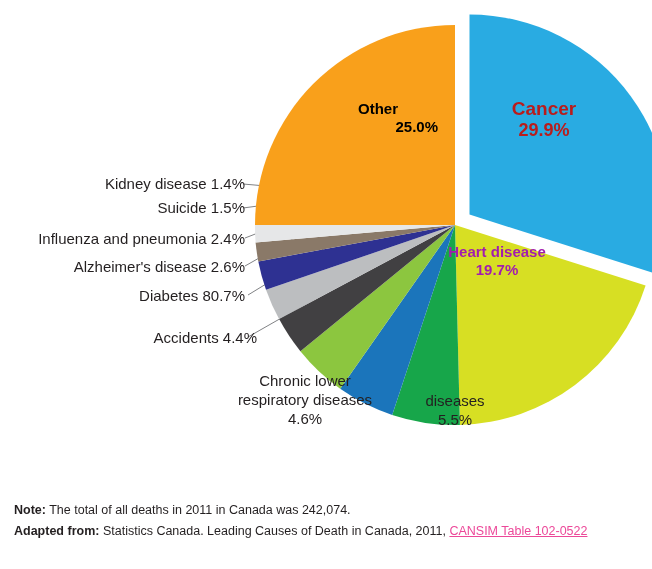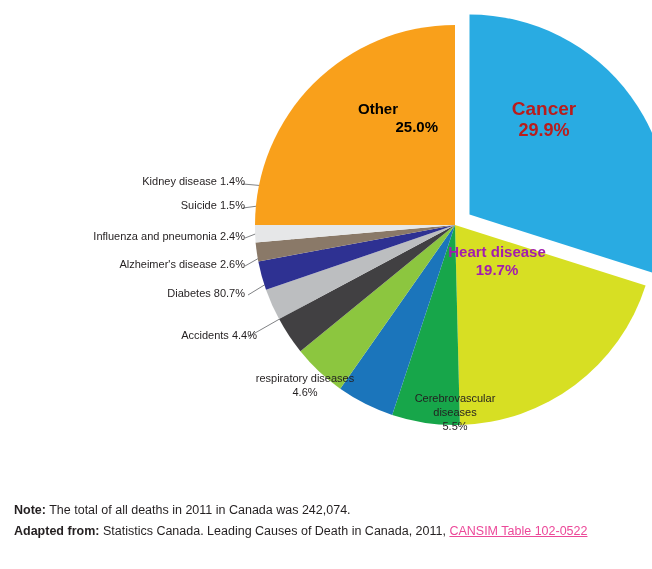--- a/index.html
+++ b/index.html
@@ -58,21 +58,21 @@
     left: 318px;
     top: 100px;
     width: 120px;
     color: #000000;
     font-size: 15px;
   }
   #label-other .pct { font-size: 15px; text-align: right; }
 
   .leader-label {
     position: absolute;
-    font-size: 11px;
+    font-size: 15px;
     color: #231f20;
     line-height: 1.25;
   }
   .leader-label.right-align { text-align: right; }
   .leader-label.center-align { text-align: center; }
 
   #lb-kidney   { left: 30px;  top: 175px; width: 215px; }
   #lb-suicide  { left: 30px;  top: 199px; width: 215px; }
   #lb-influenza{ left: 8px;   top: 230px; width: 237px; }
   #lb-alz      { left: 8px;   top: 258px; width: 237px; }
@@ -161,26 +161,26 @@
 
   <div class="leader-label right-align" id="lb-influenza">Influenza and pneumonia 2.4%</div>
 
   <div class="leader-label right-align" id="lb-alz">Alzheimer's disease 2.6%</div>
 
   <div class="leader-label right-align" id="lb-diabetes">Diabetes 80.7%</div>
 
   <div class="leader-label right-align" id="lb-accidents">Accidents 4.4%</div>
 
   <div class="leader-label center-align" id="lb-clrd">
+    <div>Chronic lower</div>
     <div>respiratory diseases</div>
     <div>4.6%</div>
   </div>
 
   <div class="leader-label center-align" id="lb-cerebro">
-    <div>Cerebrovascular</div>
     <div>diseases</div>
     <div>5.5%</div>
   </div>
 
 </div>
 
 <div id="footer">
   <div>
     <span class="lead">Note:</span><span> The total of all deaths in 2011 in Canada was 242,074.</span>
   </div>

